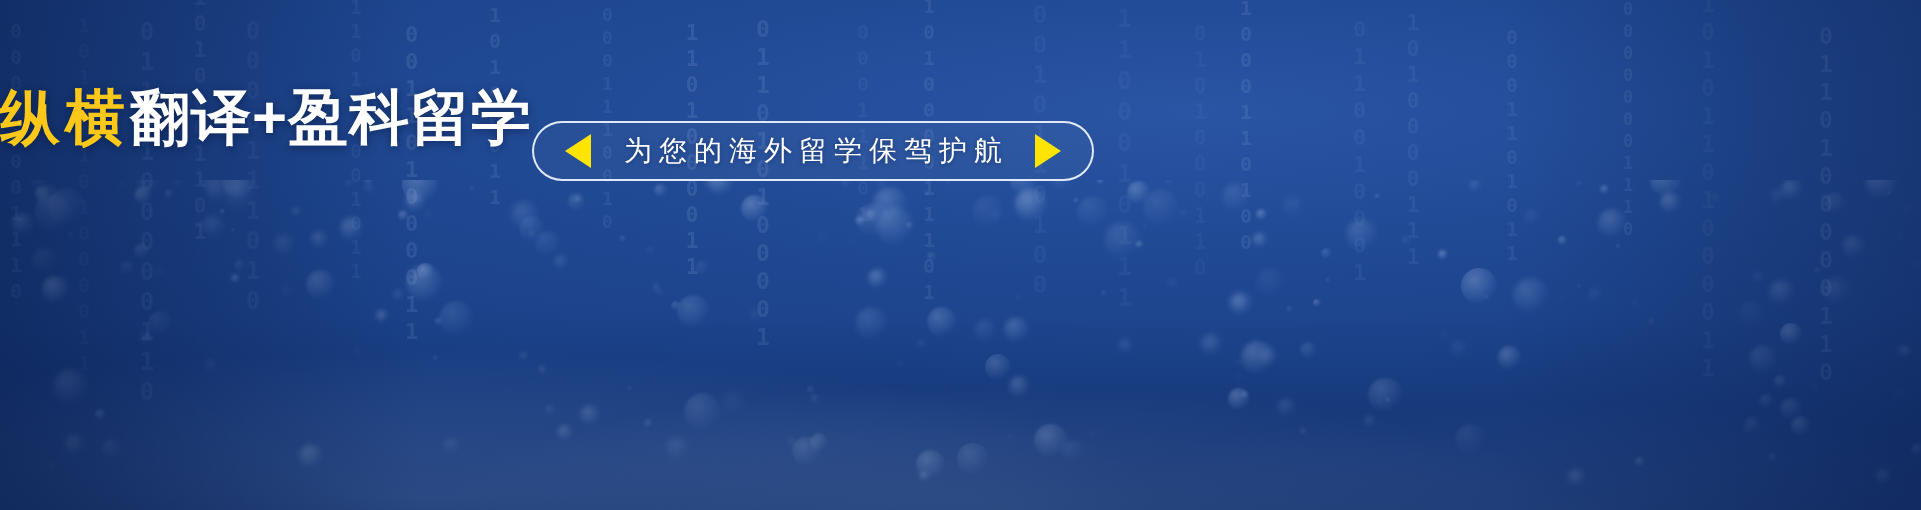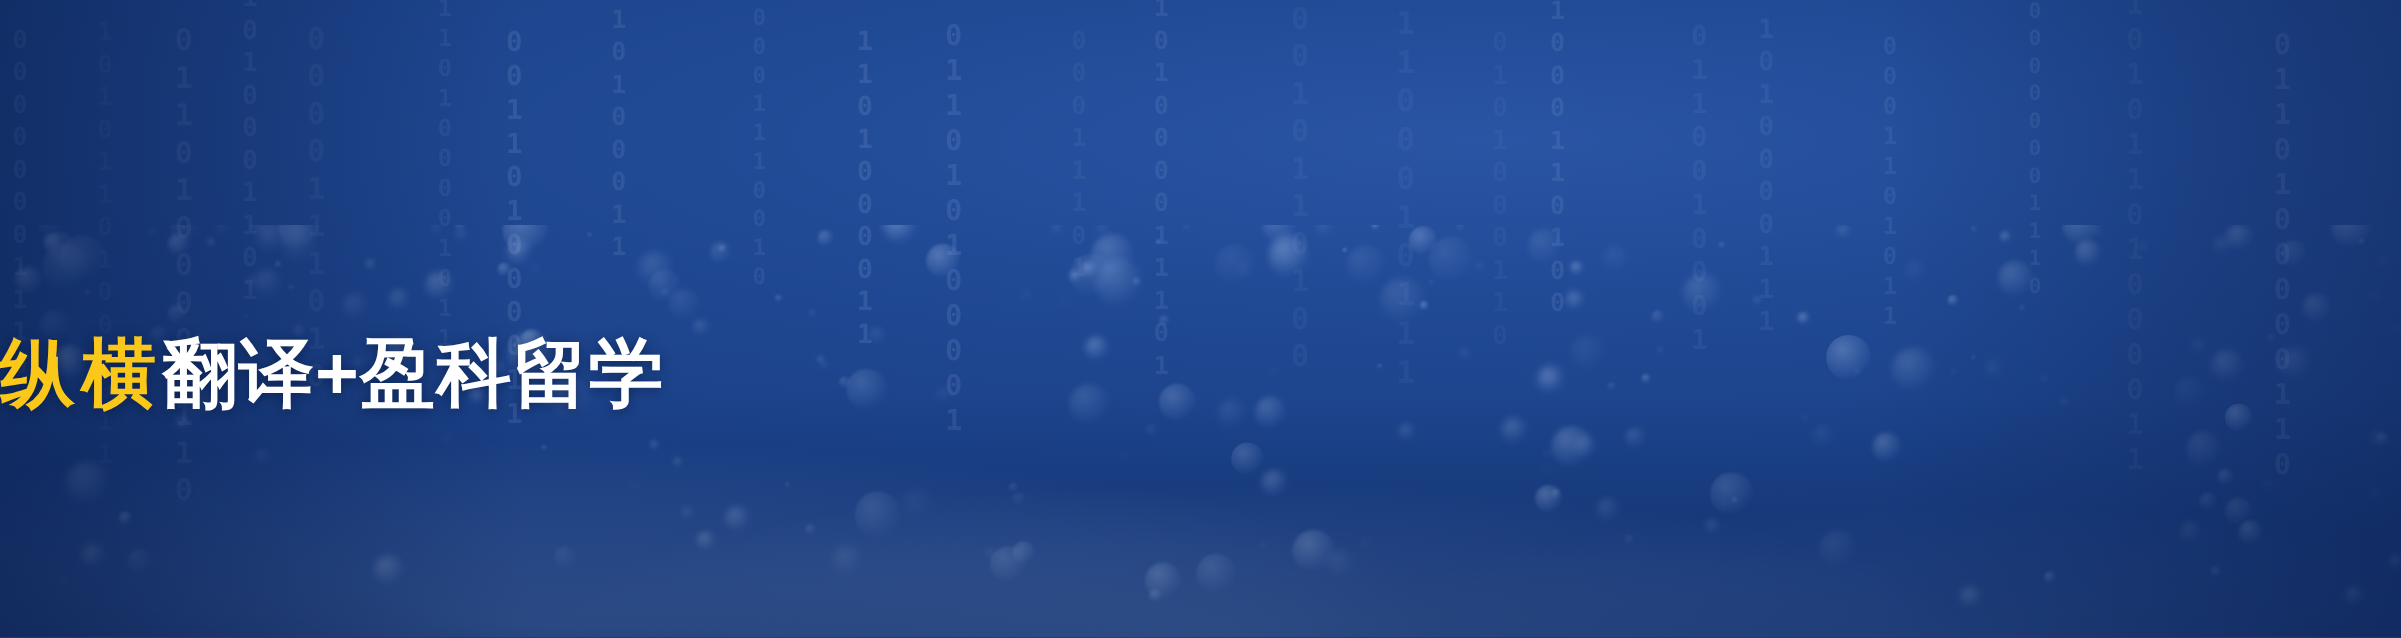--- a/index.html
+++ b/index.html
@@ -71,21 +71,20 @@
       radial-gradient(ellipse 58% 74% at 22% 96%, rgba(146,186,242,.30), rgba(146,186,242,0) 66%),
       radial-gradient(ellipse 46% 66% at 52% 102%, rgba(170,203,248,.26), rgba(170,203,248,0) 66%),
       radial-gradient(ellipse 40% 60% at 82% 104%, rgba(140,180,240,.18), rgba(140,180,240,0) 66%);
     pointer-events:none;
   }
 
   
   .content{
     position:absolute; inset:0;
     display:flex; flex-direction:row;
-    align-items:center;
     padding-top:88px;
   }
 
   .headline{
     font-size:60px;
     font-weight:900;
     line-height:1;
     letter-spacing:1px;
     white-space:nowrap;
     text-shadow:0 2px 9px rgba(6,20,54,.55);
@@ -401,15 +400,20 @@
 
   <div class="bg-vignette"></div>
 
   <div class="content">
 
     <div class="headline">
       <span class="hl-accent">纵横</span><span class="hl-main">翻译+盈科留学</span>
     </div>
 
 
+    <div class="cta">
+      <span class="tri tri-left"></span>
+      <span class="cta-label">为您的海外留学保驾护航</span>
+      <span class="tri tri-right"></span>
+    </div>
 
   </div>
 </div>
 
 </body></html>

